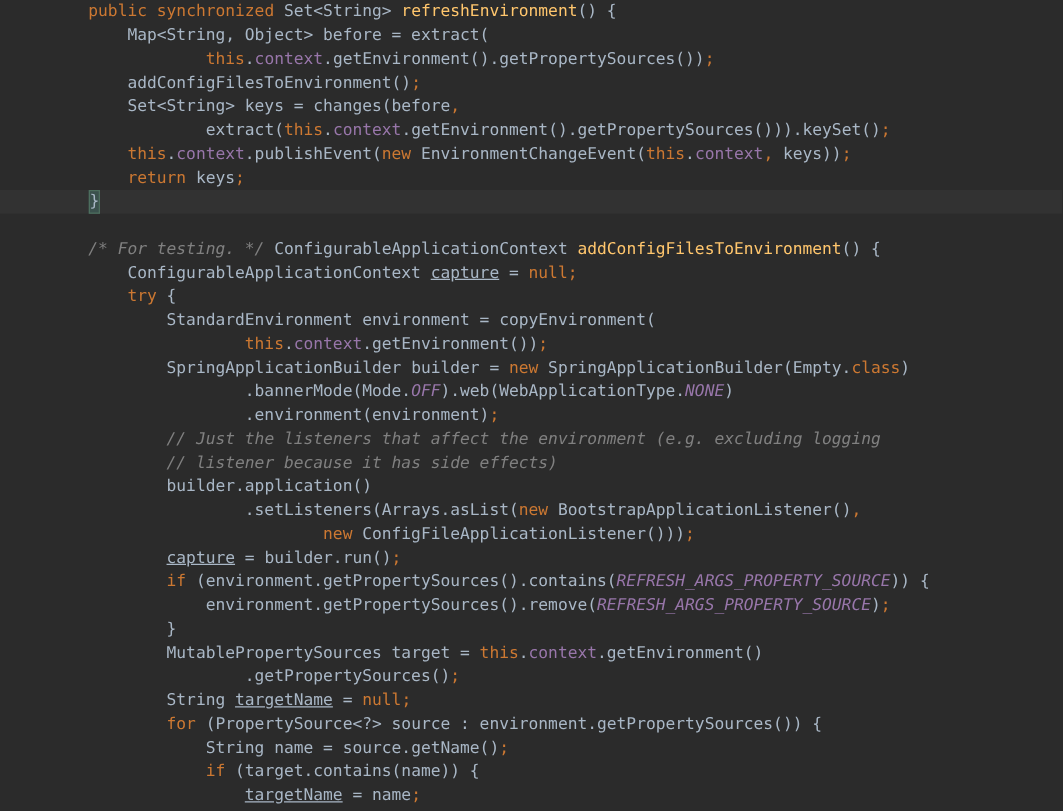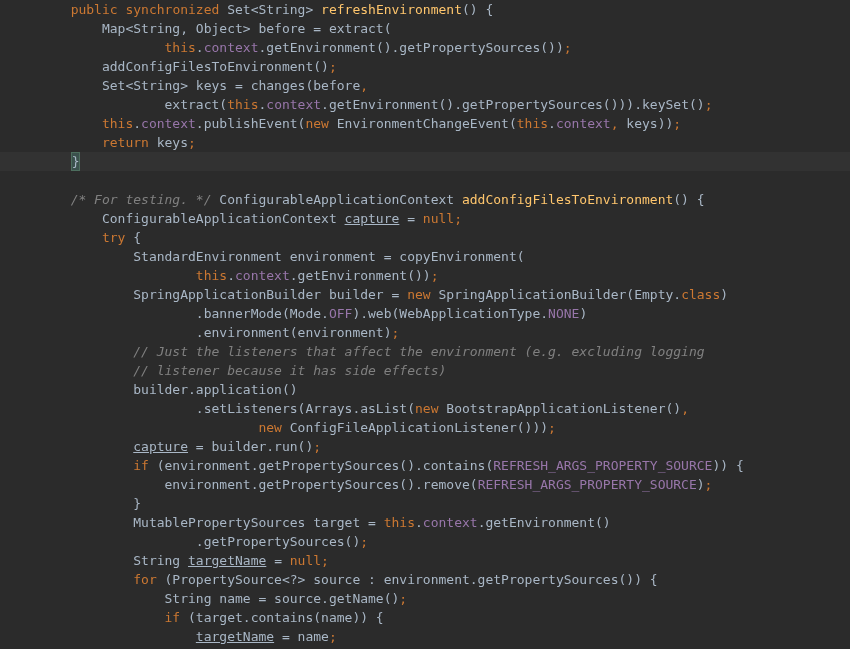--- a/index.html
+++ b/index.html
@@ -23,21 +23,21 @@
     height: 19px;
   }
   .line.highlight {
     background: #323232;
   }
   .kw { color: #cc7832; }
   .type { color: #a9b7c6; }
   .method-decl { color: #ffc66d; }
   .comment { color: #808080; font-style: italic; }
   .field { color: #9876aa; }
-  .const { color: #9876aa; }
+  .const { color: #9876aa; font-style: italic; }
   .static-m { }
   .paren { color: #a9b7c6; }
   .underline { text-decoration: underline; text-decoration-color: #a9b7c6; text-align: center; }
   .brace-match { background: #3b514d; border: 1px solid #4d6e5e; box-sizing: border-box; display:inline-block; line-height:17px;}
 </style>
 </head>
 <body>
 
 <div class="editor" id="editor"><div class="line"><span>        </span><span class="kw">public </span><span class="kw">synchronized </span><span class="type">Set&lt;String&gt; </span><span class="method-decl">refreshEnvironment</span><span class="paren">() {</span></div><div class="line"><span>            </span><span class="type">Map&lt;String, Object&gt; before = extract(</span></div><div class="line"><span>                    </span><span class="kw">this</span><span>.</span><span class="field">context</span><span>.getEnvironment().getPropertySources())</span><span class="kw">;</span></div><div class="line"><span>            </span><span>addConfigFilesToEnvironment()</span><span class="kw">;</span></div><div class="line"><span>            </span><span class="type">Set&lt;String&gt; keys = changes(before</span><span class="kw">,</span></div><div class="line"><span>                    </span><span>extract(</span><span class="kw">this</span><span>.</span><span class="field">context</span><span>.getEnvironment().getPropertySources())).keySet()</span><span class="kw">;</span></div><div class="line"><span>            </span><span class="kw">this</span><span>.</span><span class="field">context</span><span>.publishEvent(</span><span class="kw">new </span><span>EnvironmentChangeEvent(</span><span class="kw">this</span><span>.</span><span class="field">context</span><span class="kw">, </span><span>keys))</span><span class="kw">;</span></div><div class="line"><span>            </span><span class="kw">return </span><span>keys</span><span class="kw">;</span></div><div class="line highlight"><span>        </span><span class="brace-match">}</span></div><div class="line"><span>    </span></div><div class="line"><span>        </span><span class="comment">/* For testing. */</span><span class="type"> ConfigurableApplicationContext </span><span class="method-decl">addConfigFilesToEnvironment</span><span>() {</span></div><div class="line"><span>            </span><span class="type">ConfigurableApplicationContext </span><span class="underline">capture</span><span> = </span><span class="kw">null;</span></div><div class="line"><span>            </span><span class="kw">try </span><span>{</span></div><div class="line"><span>                </span><span class="type">StandardEnvironment environment = copyEnvironment(</span></div><div class="line"><span>                        </span><span class="kw">this</span><span>.</span><span class="field">context</span><span>.getEnvironment())</span><span class="kw">;</span></div><div class="line"><span>                </span><span class="type">SpringApplicationBuilder builder = </span><span class="kw">new </span><span>SpringApplicationBuilder(Empty.</span><span class="kw">class</span><span>)</span></div><div class="line"><span>                        </span><span>.bannerMode(Mode.</span><span class="const">OFF</span><span>).web(WebApplicationType.</span><span class="const">NONE</span><span>)</span></div><div class="line"><span>                        </span><span>.environment(environment)</span><span class="kw">;</span></div><div class="line"><span>                </span><span class="comment">// Just the listeners that affect the environment (e.g. excluding logging</span></div><div class="line"><span>                </span><span class="comment">// listener because it has side effects)</span></div><div class="line"><span>                </span><span>builder.application()</span></div><div class="line"><span>                        </span><span>.setListeners(Arrays.</span><span class="static-m">asList</span><span>(</span><span class="kw">new </span><span>BootstrapApplicationListener()</span><span class="kw">,</span></div><div class="line"><span>                                </span><span class="kw">new </span><span>ConfigFileApplicationListener()))</span><span class="kw">;</span></div><div class="line"><span>                </span><span class="underline">capture</span><span> = builder.run()</span><span class="kw">;</span></div><div class="line"><span>                </span><span class="kw">if </span><span>(environment.getPropertySources().contains(</span><span class="const">REFRESH_ARGS_PROPERTY_SOURCE</span><span>)) {</span></div><div class="line"><span>                    </span><span>environment.getPropertySources().remove(</span><span class="const">REFRESH_ARGS_PROPERTY_SOURCE</span><span>)</span><span class="kw">;</span></div><div class="line"><span>                </span><span>}</span></div><div class="line"><span>                </span><span class="type">MutablePropertySources target = </span><span class="kw">this</span><span>.</span><span class="field">context</span><span>.getEnvironment()</span></div><div class="line"><span>                        </span><span>.getPropertySources()</span><span class="kw">;</span></div><div class="line"><span>                </span><span class="type">String </span><span class="underline">targetName</span><span> = </span><span class="kw">null;</span></div><div class="line"><span>                </span><span class="kw">for </span><span class="type">(PropertySource&lt;?&gt; source : environment.getPropertySources()) {</span></div><div class="line"><span>                    </span><span class="type">String name = source.getName()</span><span class="kw">;</span></div><div class="line"><span>                    </span><span class="kw">if </span><span>(target.contains(name)) {</span></div><div class="line"><span>                        </span><span class="underline">targetName</span><span> = name</span><span class="kw">;</span></div></div>
 

